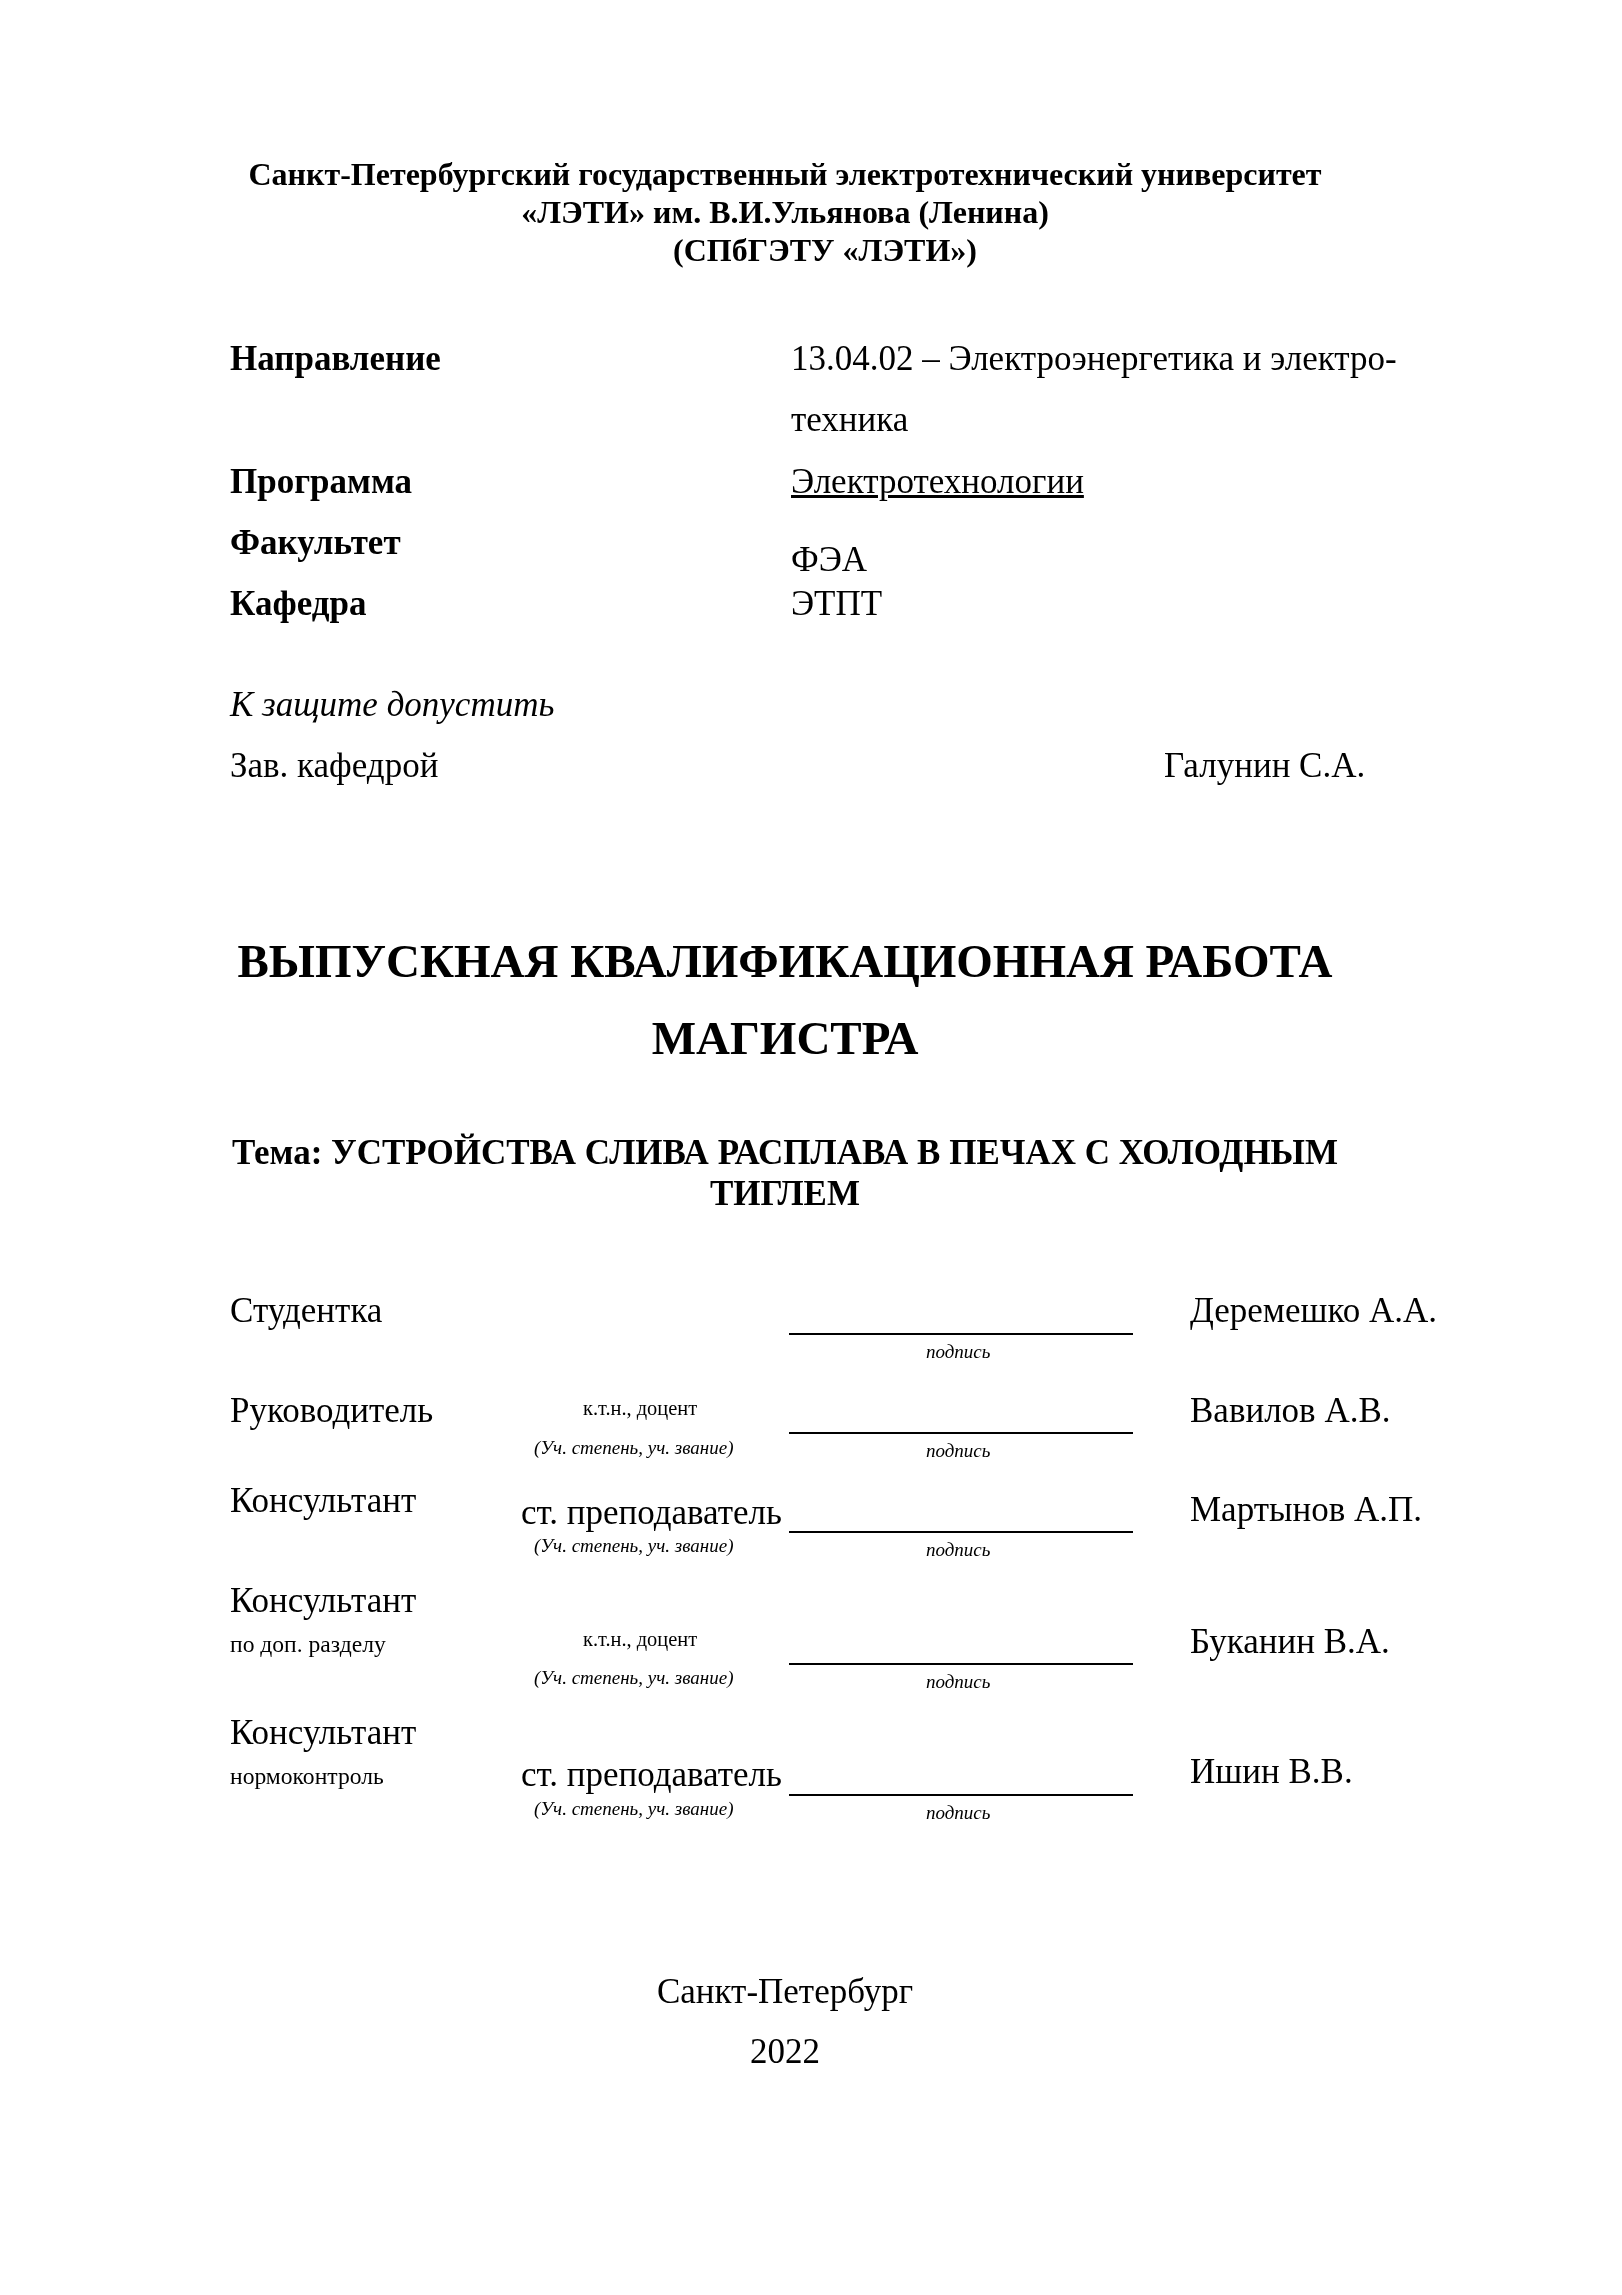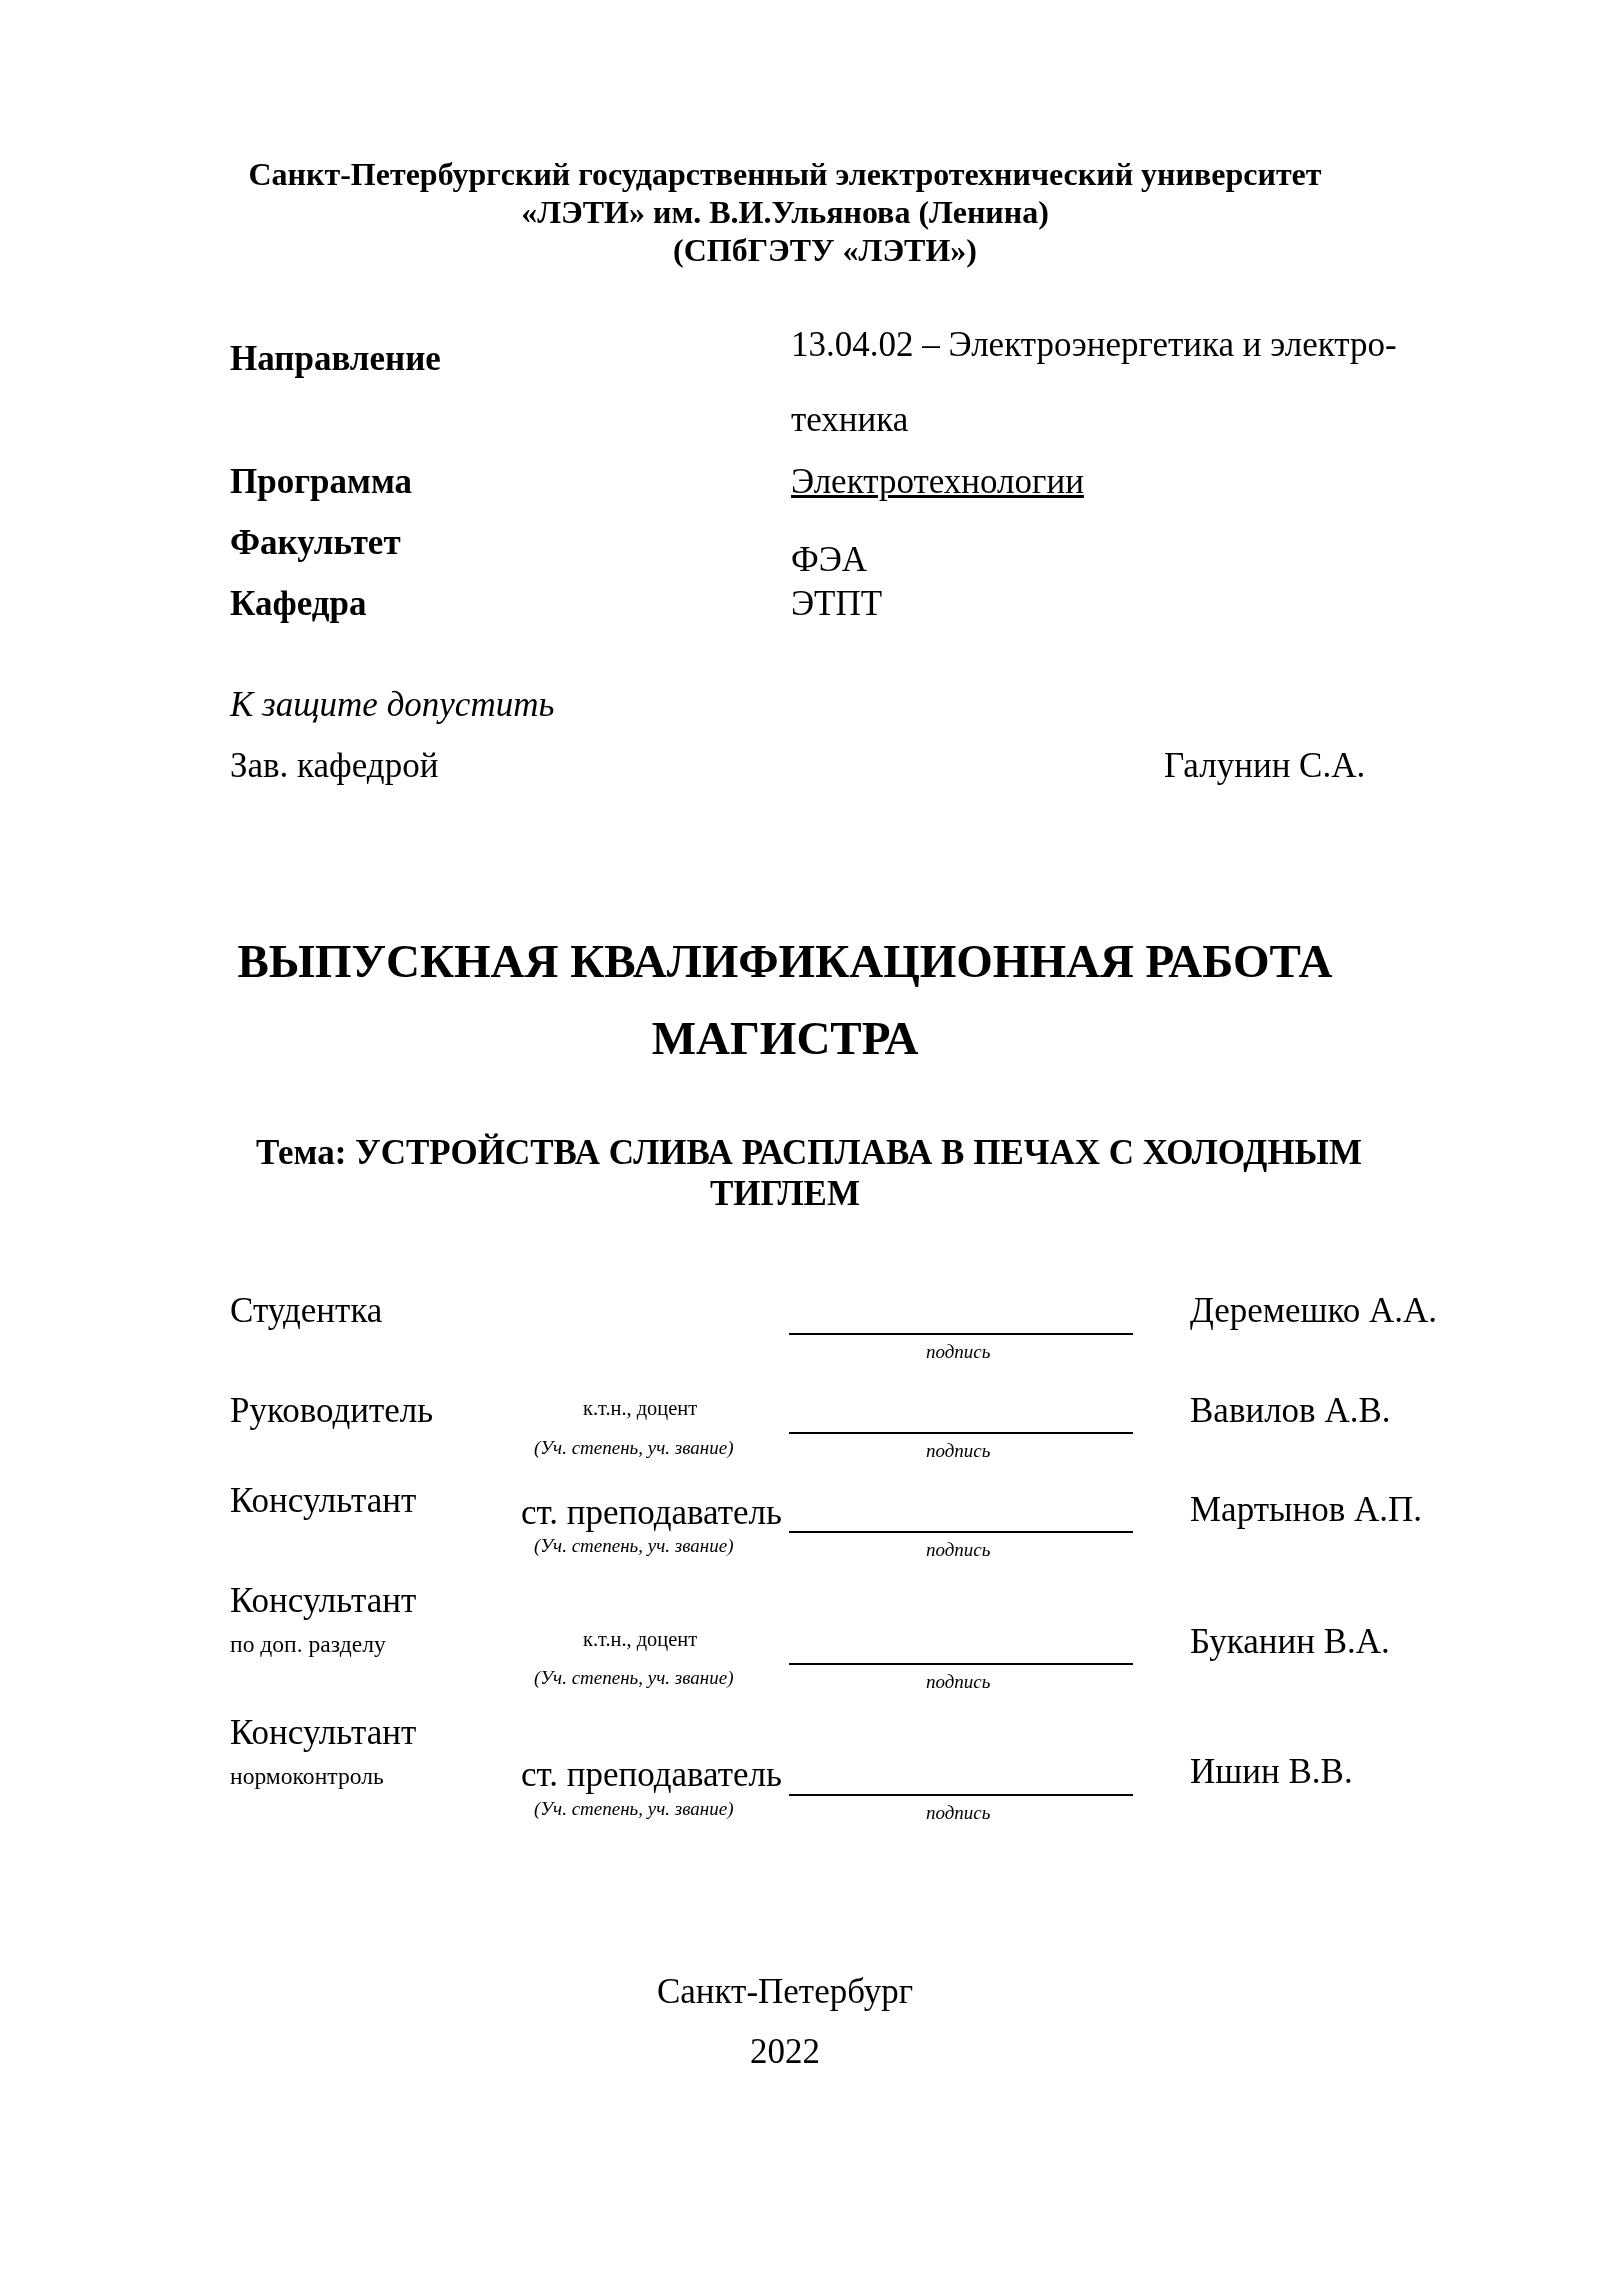--- a/index.html
+++ b/index.html
@@ -21,40 +21,40 @@
   .sub { font-size: 23.6px; }
 </style>
 </head>
 <body>
 
 <div class="abs center hdr" style="top:155px;">Санкт-Петербургский государственный электротехнический университет</div>
 <div class="abs center hdr" style="top:193px;">«ЛЭТИ» им. В.И.Ульянова (Ленина)</div>
 <div class="abs center hdr" style="top:231px;padding-left:40px;">(СПбГЭТУ «ЛЭТИ»)</div>
 
 <div class="abs lbl bold" style="left:230px; top:339px;">Направление</div>
-<div class="abs lbl" style="left:791px; top:325px;">13.04.02 – Электроэнергетика и электро-</div>
+<div class="abs lbl" style="left:791px; top:339px;">13.04.02 – Электроэнергетика и электро-</div>
 <div class="abs lbl" style="left:791px; top:400px;">техника</div>
 
 <div class="abs lbl bold" style="left:230px; top:462px;">Программа</div>
 <div class="abs lbl" style="left:791px; top:462px;text-decoration:underline;">Электротехнологии</div>
 
 <div class="abs lbl bold" style="left:230px; top:523px;">Факультет</div>
 <div class="abs lbl" style="left:791px; top:540px;">ФЭА</div>
 
 <div class="abs lbl bold" style="left:230px; top:584px;">Кафедра</div>
 <div class="abs lbl" style="left:791px; top:584px;">ЭТПТ</div>
 
 <div class="abs lbl ital" style="left:230px; top:685px;">К защите допустить</div>
 <div class="abs lbl" style="left:230px; top:746px;">Зав. кафедрой</div>
 <div class="abs lbl" style="left:1164px; top:746px;">Галунин С.А.</div>
 
 <div class="abs center title" style="top:934px;">ВЫПУСКНАЯ КВАЛИФИКАЦИОННАЯ РАБОТА</div>
 <div class="abs center title" style="top:1011px;">МАГИСТРА</div>
 
-<div class="abs center topic" style="top:1132px;padding-left:24px;">Тема: УСТРОЙСТВА СЛИВА РАСПЛАВА В ПЕЧАХ С ХОЛОДНЫМ</div>
+<div class="abs center topic" style="top:1132px;">Тема: УСТРОЙСТВА СЛИВА РАСПЛАВА В ПЕЧАХ С ХОЛОДНЫМ</div>
 <div class="abs center topic" style="top:1173px;">ТИГЛЕМ</div>
 
 <div>
   <div class="abs lbl" style="left:230px; top:1291px;">Студентка</div>
   <div class="sigline" style="top:1333px;"></div>
   <div class="abs tiny-it" style="left:926px; top:1341px;">подпись</div>
   <div class="abs lbl" style="left:1190px; top:1291px;">Деремешко А.А.</div>
 </div>
 
 <div>

